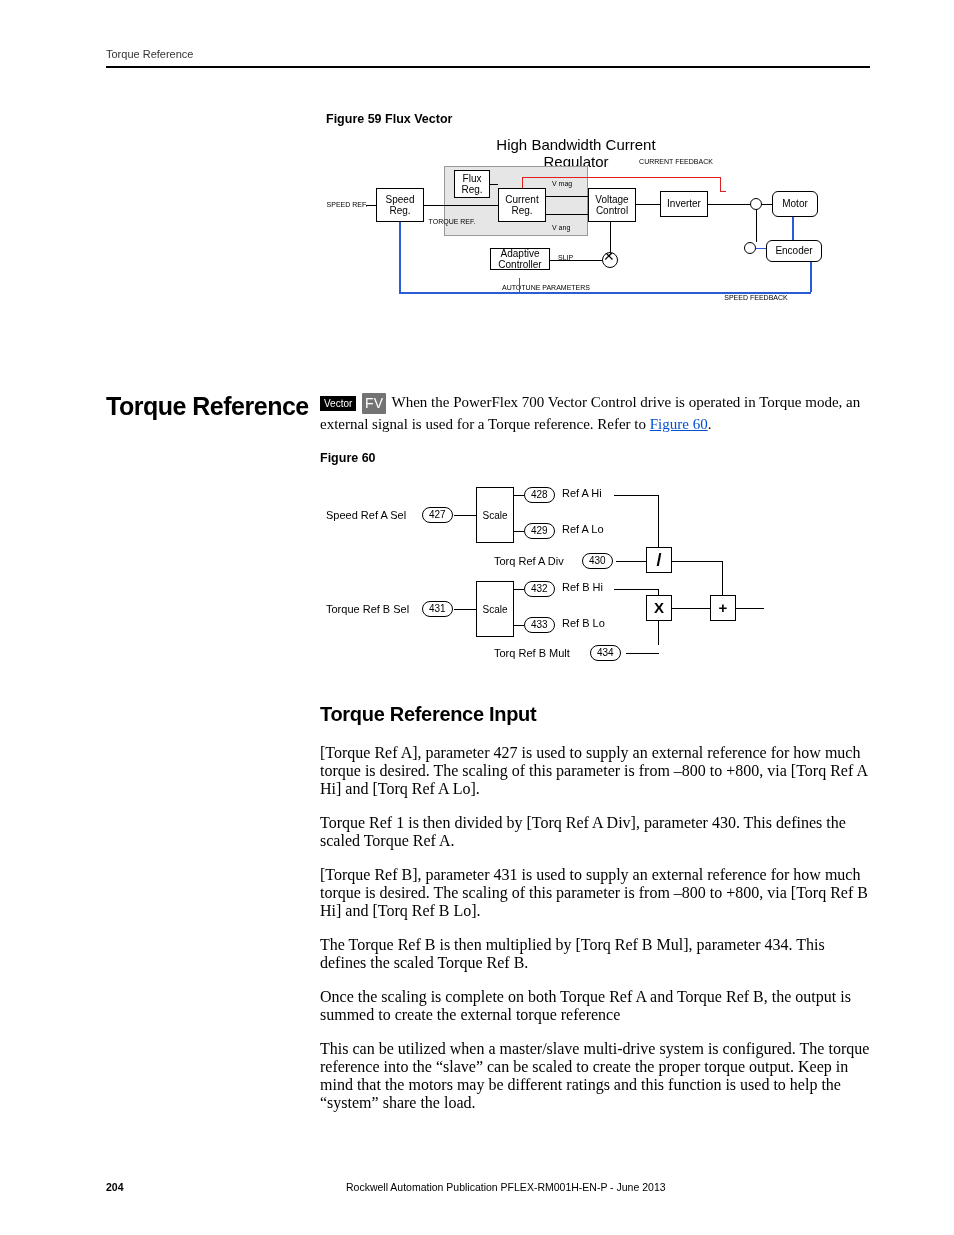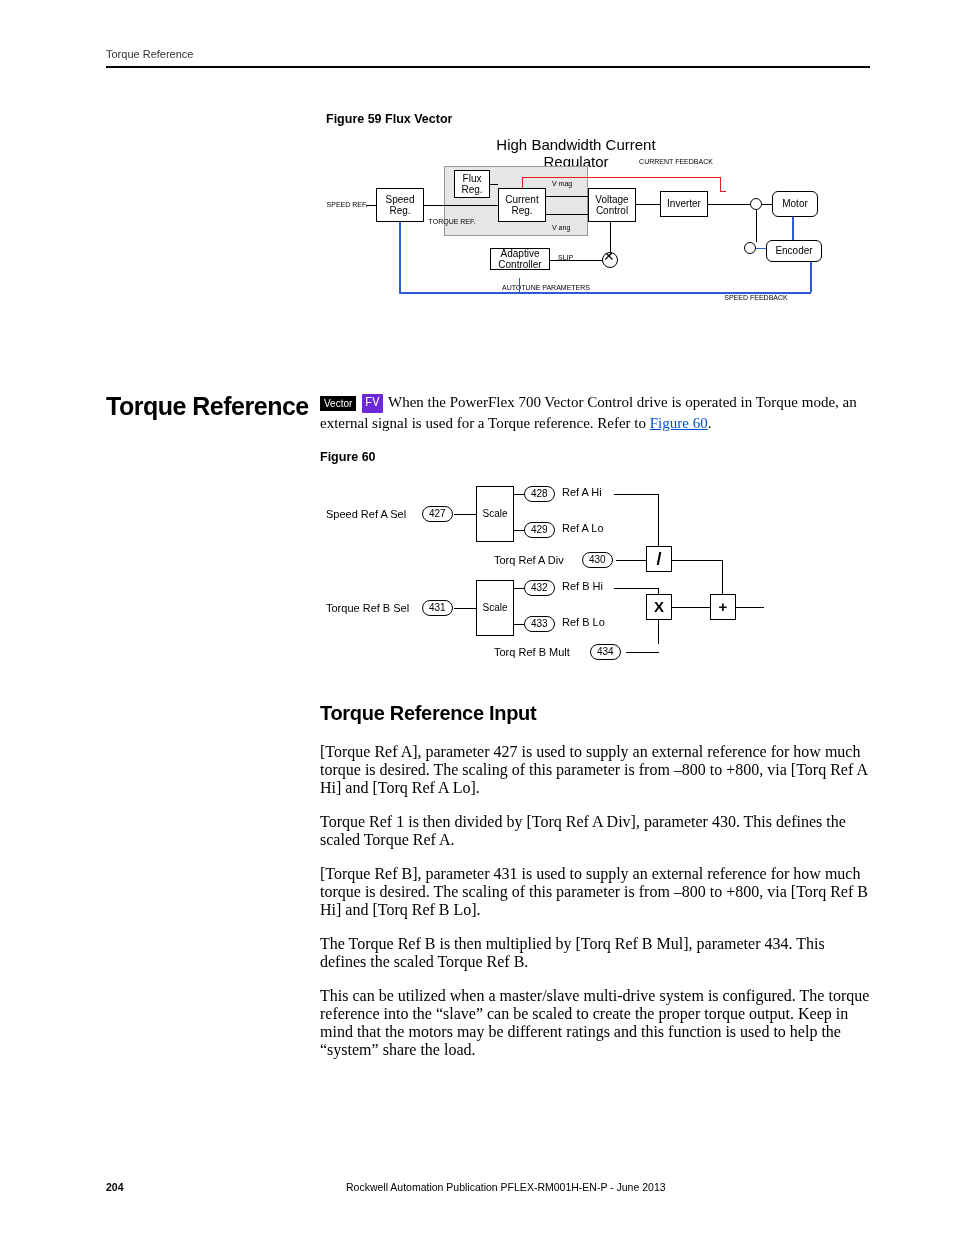--- a/index.html
+++ b/index.html
@@ -56,24 +56,24 @@
     font-family: Arial, Helvetica, sans-serif;
     font-size: 10px;
     color: #fff;
     background: #000;
     padding: 1px 4px;
     display: inline-block;
     vertical-align: middle;
     margin-right: 2px;
   }
   .fv-tag {
-    font-family: Liberation Mono, monospace;
-    font-size: 12px;
+    font-family: Liberation Sans, sans-serif;
+    font-size: 14px;
     color: #fff;
-    background: #6d28d9;
+    background: #737373;
     padding: 1px 3px;
     display: inline-block;
     vertical-align: middle;
     border-radius: 1px;
     margin-right: 2px;
   }
   .link { color: #0050d0; text-decoration: underline; }
   .subhead {
     font-family: Arial, Helvetica, sans-serif;
     font-weight: 800;
@@ -241,20 +241,21 @@
   <div class="ln" style="left:346px;top:125px;width:38px;height:1px;"></div>
   <div class="ln" style="left:410px;top:125px;width:28px;height:1px;"></div>
 </div>
 
 <div style="margin-left:214px;">
   <div class="subhead">Torque Reference Input</div>
   <p class="para">[Torque Ref A], parameter 427 is used to supply an external reference for how much torque is desired. The scaling of this parameter is from –800 to +800, via [Torq Ref A Hi] and [Torq Ref A Lo].</p>
   <p class="para">Torque Ref 1 is then divided by [Torq Ref A Div], parameter 430. This defines the scaled Torque Ref A.</p>
   <p class="para">[Torque Ref B], parameter 431 is used to supply an external reference for how much torque is desired. The scaling of this parameter is from –800 to +800, via [Torq Ref B Hi] and [Torq Ref B Lo].</p>
   <p class="para">The Torque Ref B is then multiplied by [Torq Ref B Mul], parameter 434. This defines the scaled Torque Ref B.</p>
+  <p class="para">Once the scaling is complete on both Torque Ref A and Torque Ref B, the output is summed to create the external torque reference</p>
   <p class="para">This can be utilized when a master/slave multi-drive system is configured. The torque reference into the “slave” can be scaled to create the proper torque output. Keep in mind that the motors may be different ratings and this function is used to help the “system” share the load.</p>
 </div>
 
 <div class="footer">
   <div class="footrow">
     <span class="pageno">204</span>
     <span class="pub">Rockwell Automation Publication PFLEX-RM001H-EN-P - June 2013</span>
     <span style="width:30px;"></span>
   </div>
 </div>

